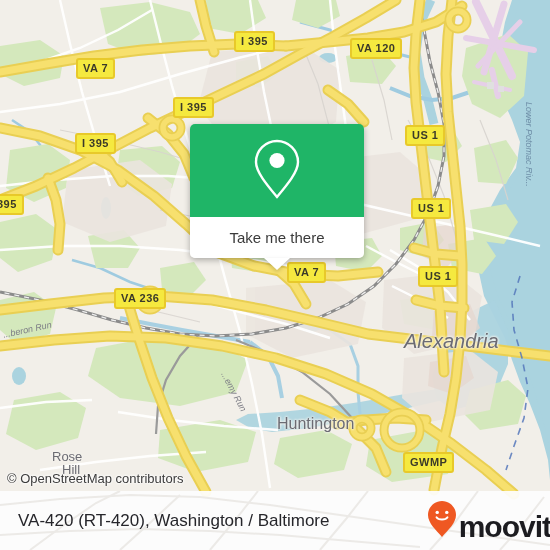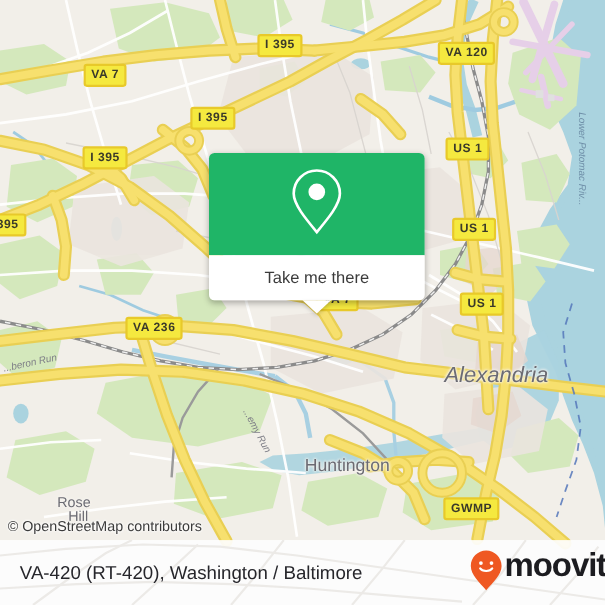--- a/index.html
+++ b/index.html
@@ -54,22 +54,22 @@
     font-size:9px;
     font-style:italic;
     font-family:"Liberation Sans",sans-serif;
     white-space:nowrap;
     transform-origin:left top;
   }
 
   
   #popup{
     position:absolute;
-    left:190px;top:139px;
-    width:196px;
+    left:190px;top:124px;
+    width:174px;
     border-radius:5px;
     box-shadow:0 2px 6px rgba(0,0,0,.30);
     overflow:visible;
     z-index:40;
   }
   #popup-green{
     background:#1fb567;
     border-radius:5px 5px 0 0;
     height:93px;
     display:flex;align-items:center;justify-content:center;
@@ -122,21 +122,21 @@
     transform:translateY(-50%);
     color:#26262b;
     font-size:17px;
     font-family:"Liberation Sans",sans-serif;
     white-space:nowrap;
   }
   #brand{
     position:absolute;
     right:16px;top:50%;
     transform:translateY(-50%);
-    display:flex;align-items:flex-start;gap:2px;
+    display:flex;align-items:flex-end;gap:2px;
   }
   #brand-text{
     color:#1c1c20;
     font-size:30px;
     font-weight:bold;
     letter-spacing:-1px;
     font-family:"Liberation Sans",sans-serif;
     line-height:30px;
   }
 </style>
@@ -369,21 +369,21 @@
           <circle cx="362" cy="428" r="9"></circle>
           <circle cx="458" cy="20" r="9"></circle>
         </g>
 
         <path d="M520 276 L512 302 L514 330 L522 358 L528 388 L524 418 L514 446 L506 470" stroke="#5577bb" stroke-width="1.6" stroke-dasharray="7 6" fill="none" opacity=".85"></path>
       </g>
     </svg>
 
     <div id="shields">
         <div class="shield" style="left: 234px; top: 31px;">I 395</div>
-        <div class="shield" style="left: 350px; top: 38px; margin-left: 48px;">VA 120</div>
+        <div class="shield" style="left: 350px; top: 38px;">VA 120</div>
         <div class="shield" style="left: 76px; top: 58px;">VA 7</div>
         <div class="shield" style="left: 173px; top: 97px;">I 395</div>
         <div class="shield" style="left: 405px; top: 125px;">US 1</div>
         <div class="shield" style="left: 75px; top: 133px;">I 395</div>
         <div class="shield" style="left: -10px; top: 194px;">395</div>
         <div class="shield" style="left: 411px; top: 198px;">US 1</div>
         <div class="shield" style="left: 287px; top: 262px;">VA 7</div>
         <div class="shield" style="left: 418px; top: 266px;">US 1</div>
         <div class="shield" style="left: 114px; top: 288px;">VA 236</div>
         <div class="shield" style="left: 403px; top: 452px;">GWMP</div>

